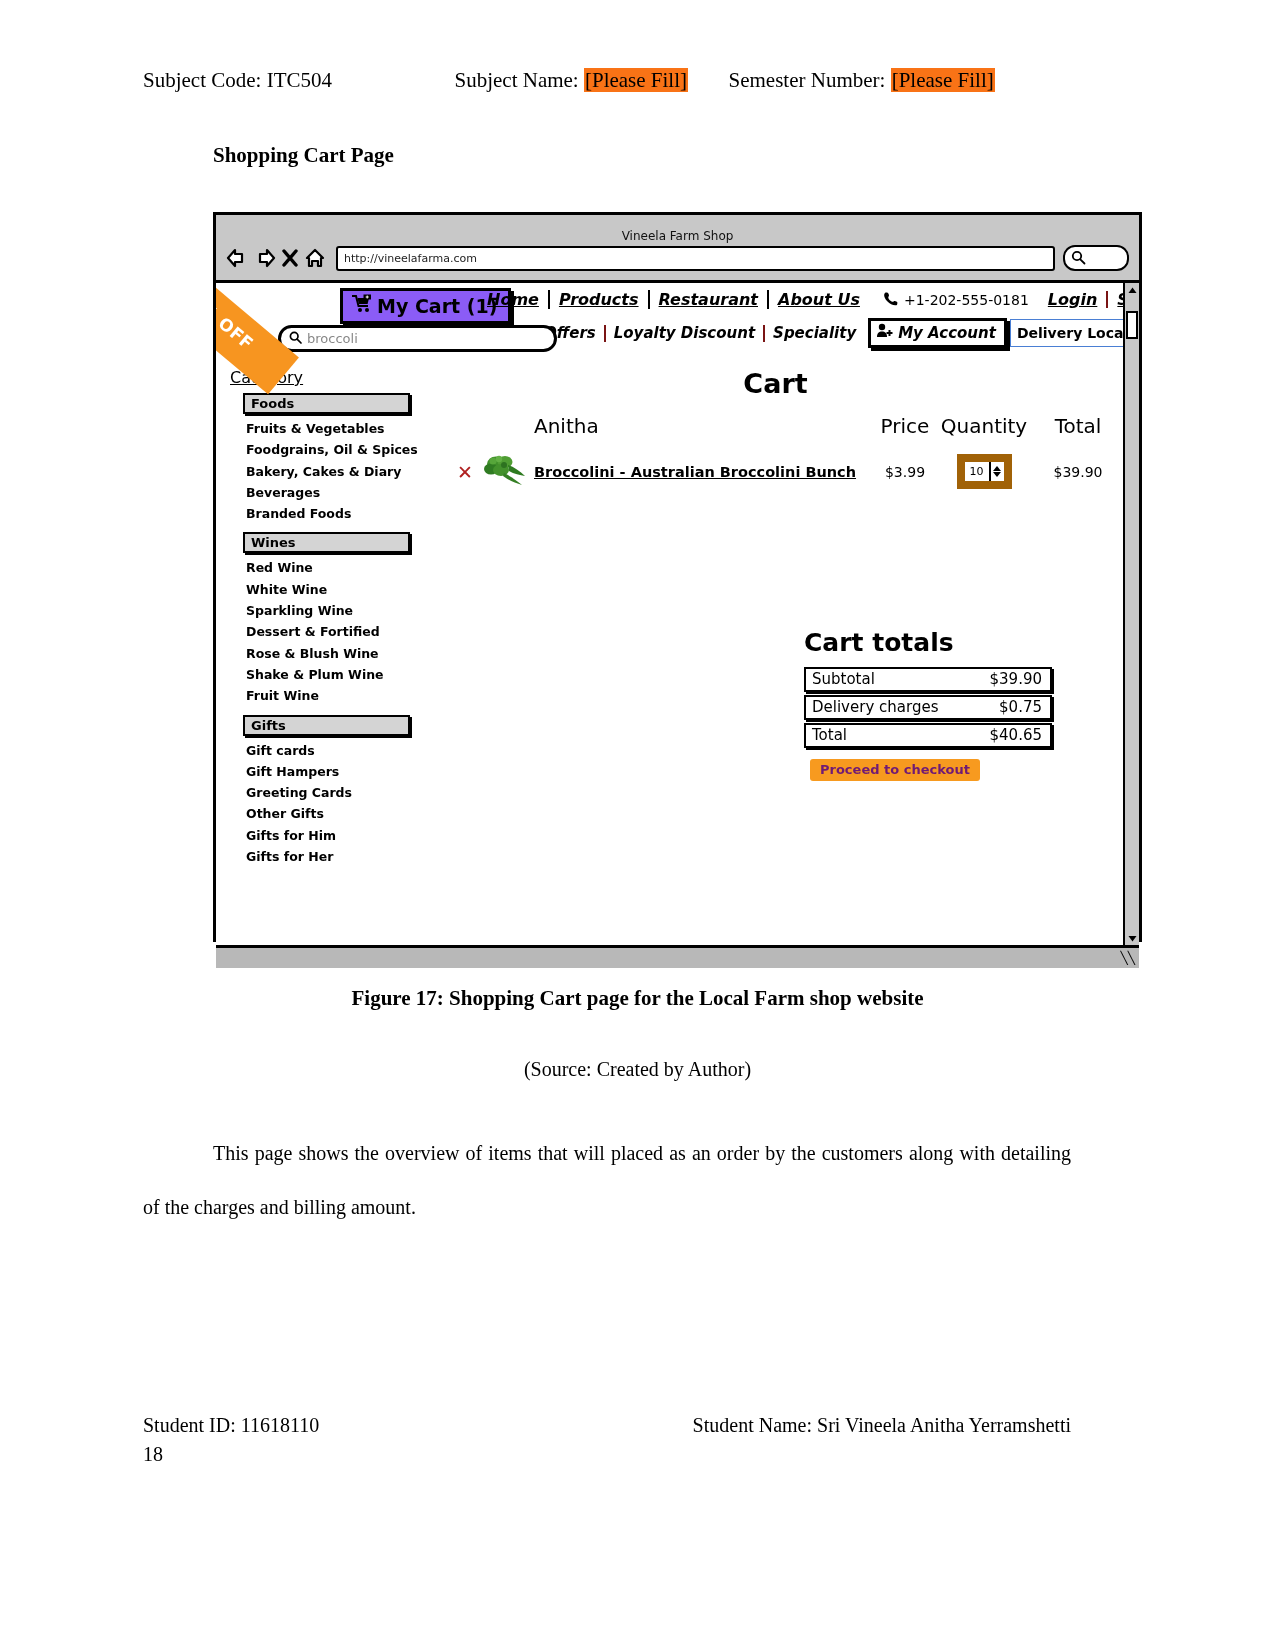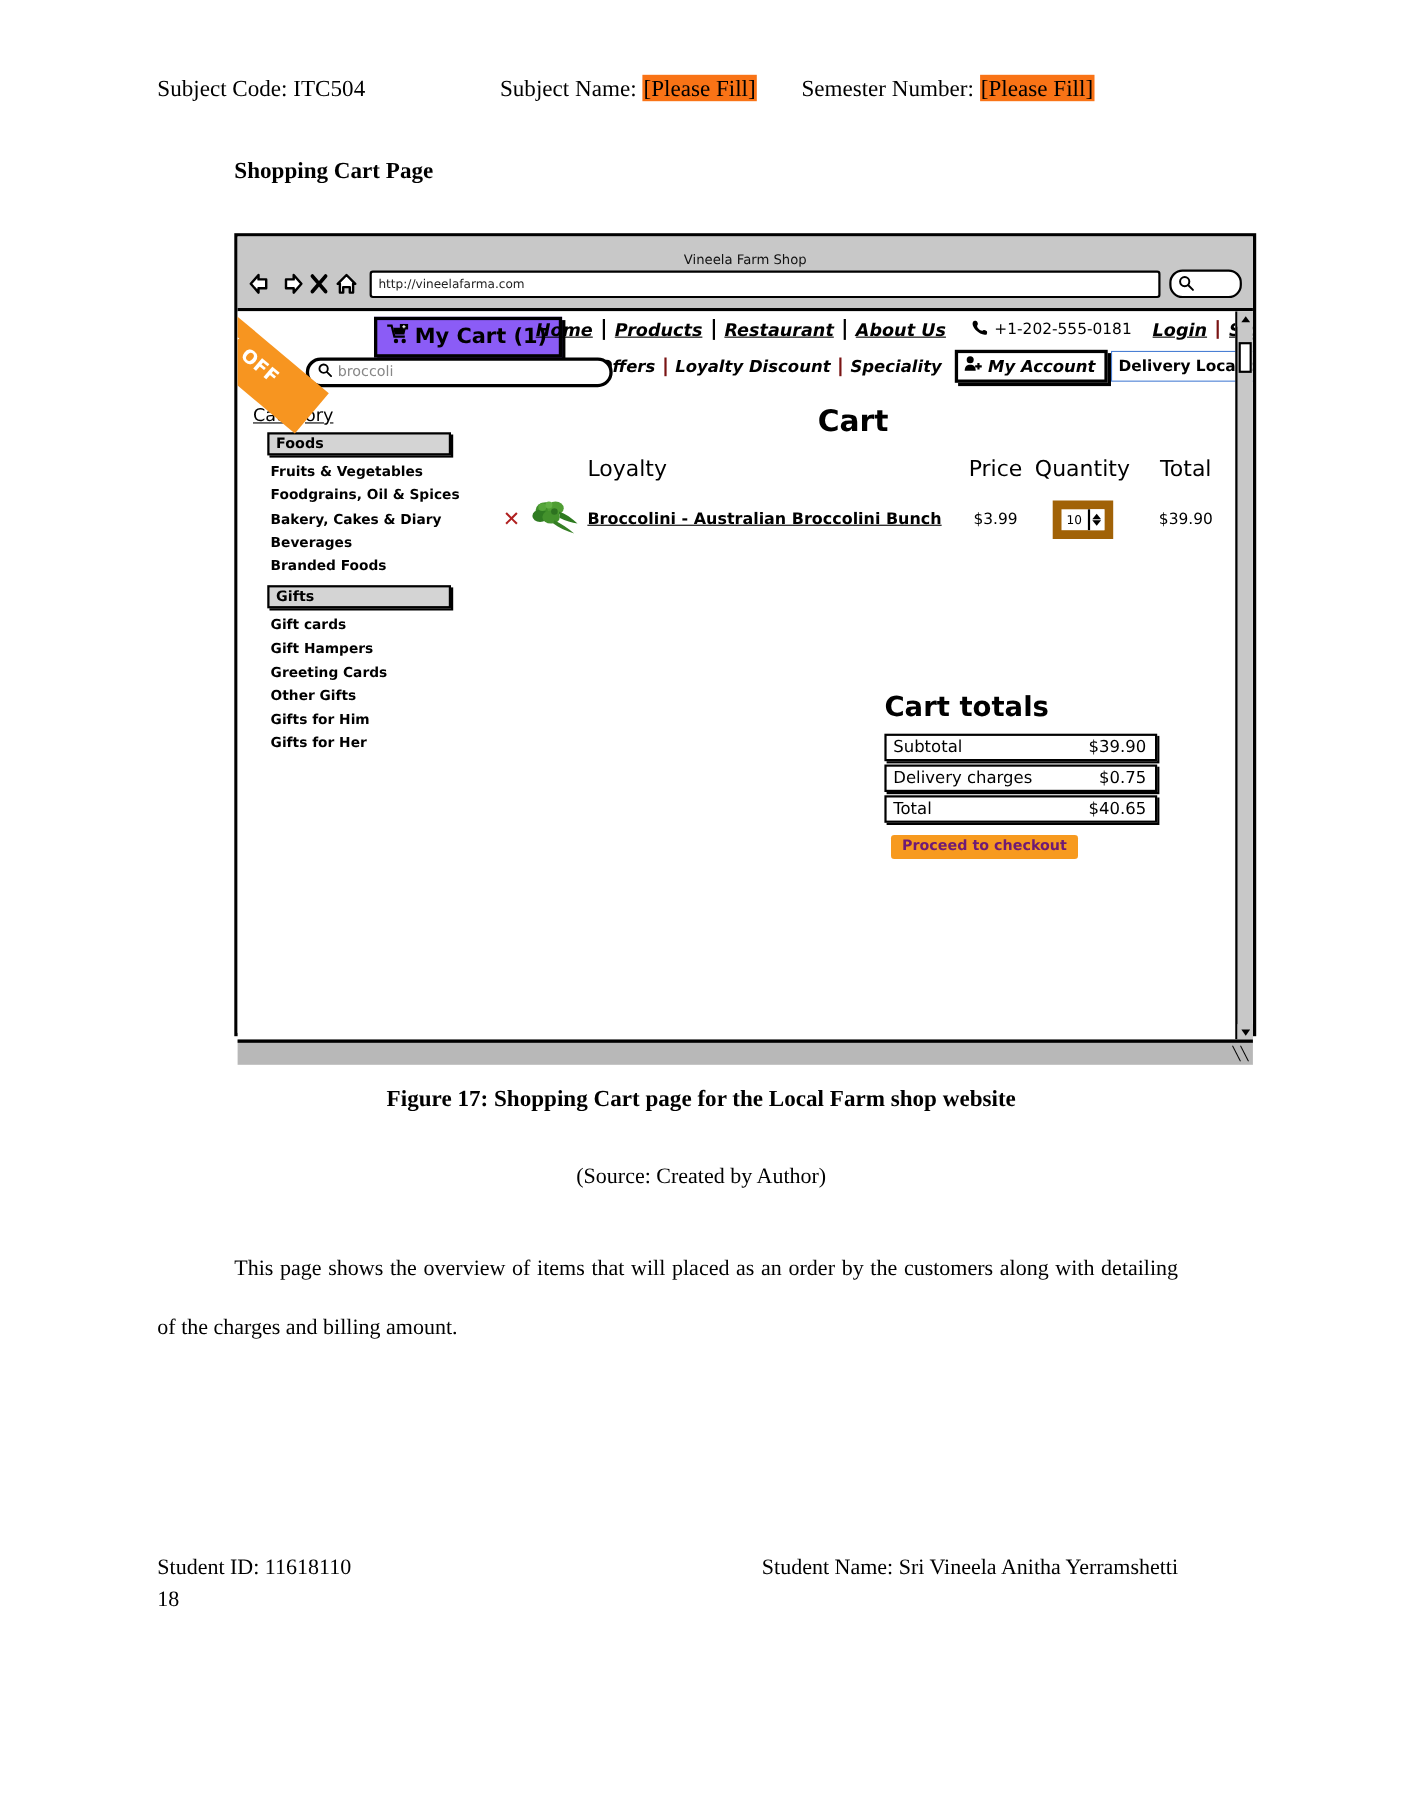--- a/index.html
+++ b/index.html
@@ -598,40 +598,50 @@
 
       <div class="cat-group">
         <div class="cat-head">Foods</div>
         <div class="cat-item">Fruits &amp; Vegetables</div>
         <div class="cat-item">Foodgrains, Oil &amp; Spices</div>
         <div class="cat-item">Bakery, Cakes &amp; Diary</div>
         <div class="cat-item">Beverages</div>
         <div class="cat-item">Branded Foods</div>
       </div>
 
+      <div class="cat-group">
+        <div class="cat-head">Wines</div>
+        <div class="cat-item">Red Wine</div>
+        <div class="cat-item">White Wine</div>
+        <div class="cat-item">Sparkling Wine</div>
+        <div class="cat-item">Dessert &amp; Fortified</div>
+        <div class="cat-item">Rose &amp; Blush Wine</div>
+        <div class="cat-item">Shake &amp; Plum Wine</div>
+        <div class="cat-item">Fruit Wine</div>
+      </div>
 
       <div class="cat-group">
         <div class="cat-head">Gifts</div>
         <div class="cat-item">Gift cards</div>
         <div class="cat-item">Gift Hampers</div>
         <div class="cat-item">Greeting Cards</div>
         <div class="cat-item">Other Gifts</div>
         <div class="cat-item">Gifts for Him</div>
         <div class="cat-item">Gifts for Her</div>
       </div>
     </div>
 
     <div class="cart-area">
       <div class="cart-heading">Cart</div>
       <table class="cart-table">
         <thead>
           <tr>
             <th class="col-x"></th>
             <th class="col-img"></th>
-            <th class="col-name">Loyalty</th>
+            <th class="col-name">Anitha</th>
             <th class="col-price">Price</th>
             <th class="col-qty">Quantity</th>
             <th class="col-total">Total</th>
           </tr>
         </thead>
         <tbody>
           <tr>
             <td class="col-x">
               <span class="rm-x">✕</span>
             </td>

